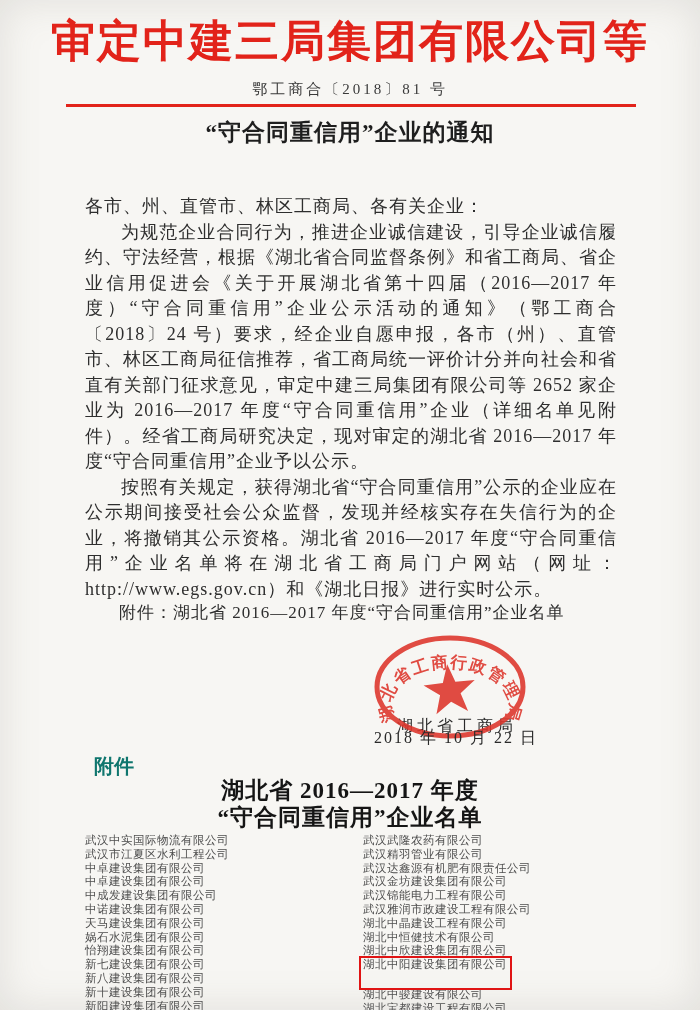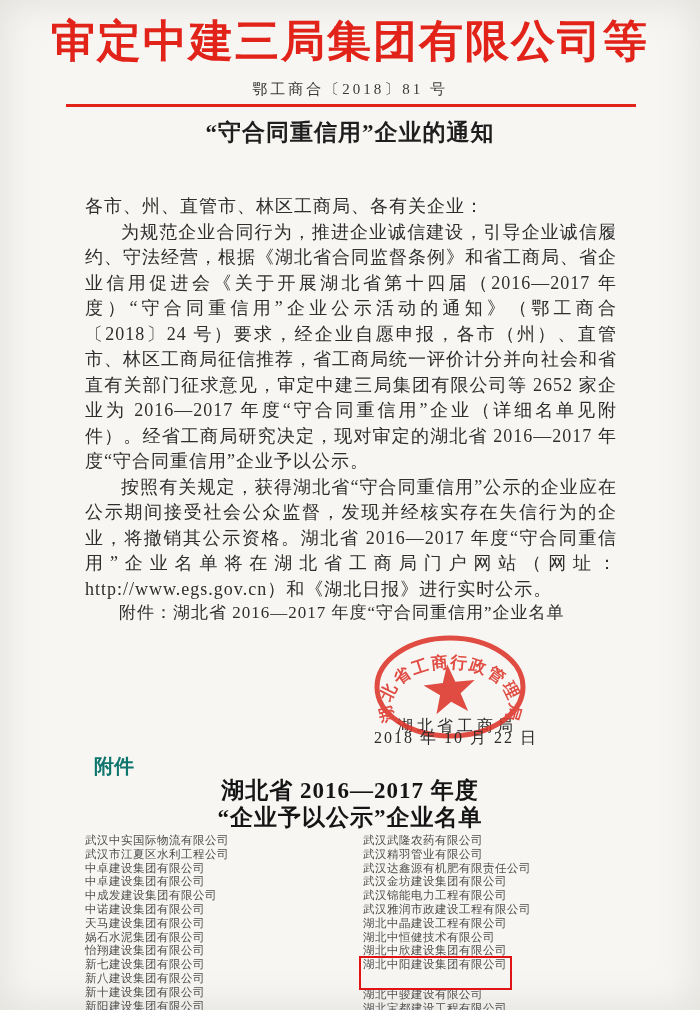--- a/index.html
+++ b/index.html
@@ -109,21 +109,21 @@
     </text>
     <path fill="#dd342a" transform="rotate(-6 100 63)" d="M100,36 L106.3,54.3 L125.7,54.7 L110.3,66.3 L115.9,84.8 L100,73.8 L84.1,84.8 L89.7,66.3 L74.3,54.7 L93.7,54.3 Z"></path>
   </svg>
 
   <div class="issue-date">2018 年 10 月 22 日</div>
 
   <div class="att-label">附件</div>
 
   <div class="att-title">
     <div>湖北省 2016—2017 年度</div>
-    <div>“企业予以公示”企业名单</div>
+    <div>“守合同重信用”企业名单</div>
   </div>
 
   <div class="company-col left">
 
   <div class="company-row">武汉中实国际物流有限公司</div>
       <div class="company-row">武汉市江夏区水利工程公司</div>
       <div class="company-row">中卓建设集团有限公司</div>
       <div class="company-row">中卓建设集团有限公司</div>
       <div class="company-row">中成发建设集团有限公司</div>
       <div class="company-row">中诺建设集团有限公司</div>

